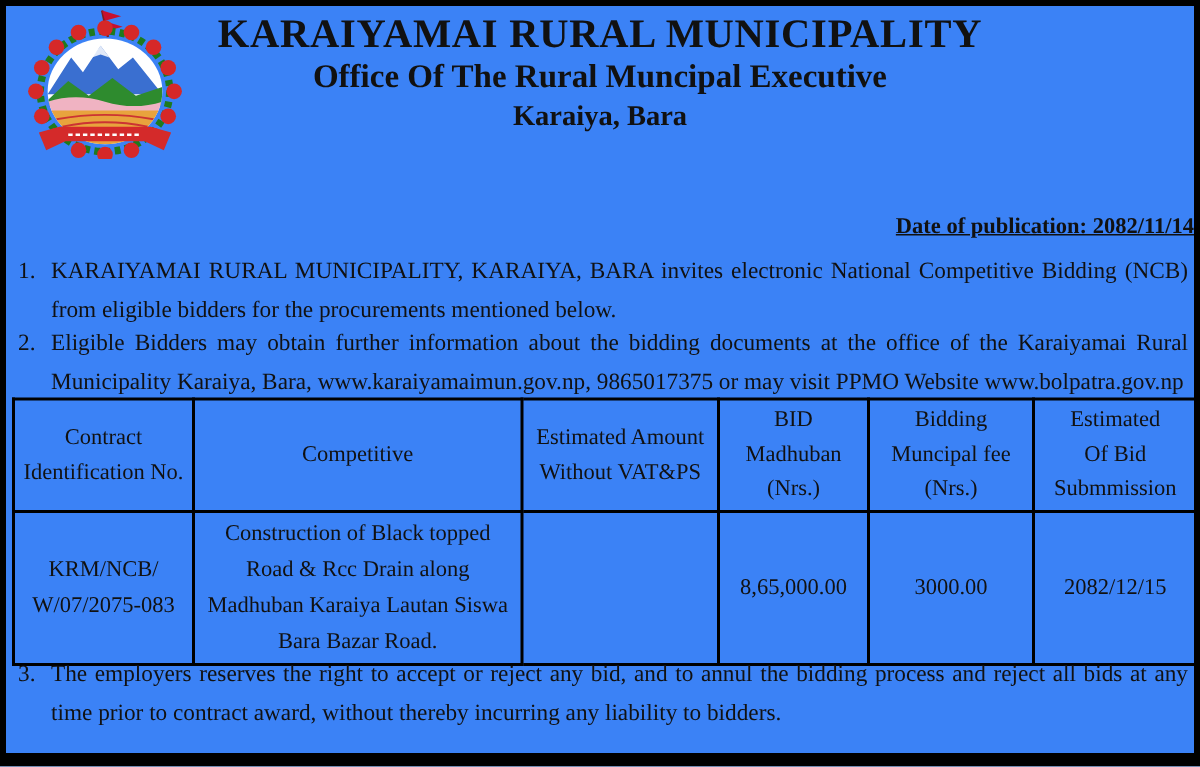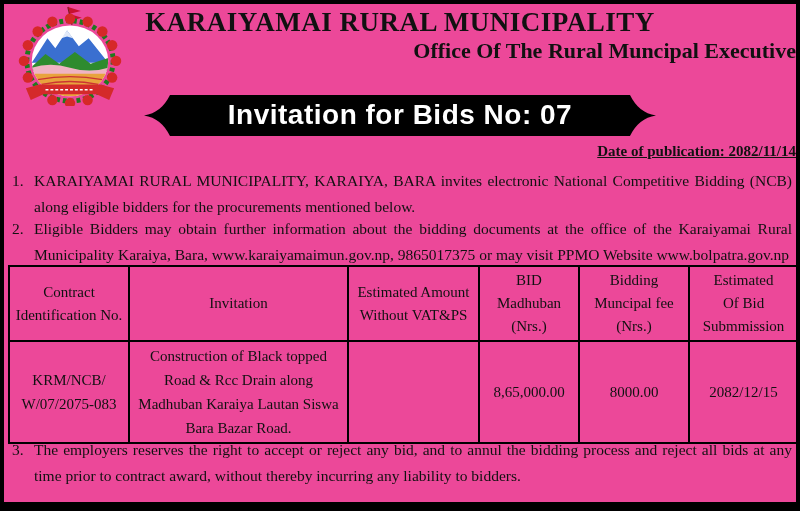--- a/index.html
+++ b/index.html
@@ -1,25 +1,25 @@
 <!DOCTYPE html>
 <html><head>
 <meta charset="utf-8">
 <style>
   html,body { margin:0; padding:0; background:#e8e8e8; }
   .page {
     position:relative; width:800px; height:511px; margin:0 auto;
-    background:#ec4899; box-sizing:border-box;
+    background:#3b82f6; box-sizing:border-box;
     border:4px solid #000; border-bottom:9px solid #000;
     font-family:"Liberation Serif", serif; color:#111; overflow:hidden;
   }
   .emblem { position:absolute; left:10px; top:2px; width:112px; height:100px; }
   .hdr { position:absolute; left:0; width:100%; text-align:center; font-weight:bold; white-space:nowrap; }
   .title  { top:3px;  font-size:27px; letter-spacing:0.5px; }
-  .office { top:34px; font-size:22px;text-align:right; }
+  .office { top:34px; font-size:22px; }
   .place  { top:63px; font-size:19px; }
   .banner { position:absolute; top:91px; left:50%; transform:translateX(-50%);
             width:512px; height:41px; }
   .banner svg { position:absolute; inset:0; width:100%; height:100%; }
   .banner-text { position:absolute; inset:0; display:flex; align-items:center; justify-content:center;
                  font-family:"Liberation Sans", sans-serif; font-weight:bold; font-size:28px;
                  color:#fff; letter-spacing:0.5px; padding-bottom:2px; }
   .pubdate { position:absolute; top:139px; left:0; width:100%; text-align:right;
              font-weight:bold; font-size:15px; text-decoration:underline; }
   .clause { position:absolute; left:6px; width:782px; font-size:15.5px; line-height:26px;
@@ -90,54 +90,49 @@
 
       <g>
         <path d="M10 84 L24 80 L86 80 L100 84 L95 96 L82 90 L28 90 L15 96 Z" fill="#d42a2a"></path>
         <line x1="30" y1="85.5" x2="80" y2="85.5" stroke="#ffffff" stroke-width="1.6" stroke-dasharray="3 2"></line>
       </g>
     </svg>
   </div>
 
   <div class="hdr title">KARAIYAMAI RURAL MUNICIPALITY</div>
   <div class="hdr office">Office Of The Rural Muncipal Executive</div>
+  <div class="hdr place">Karaiya, Bara</div>
 
-  <div class="banner">
-    <svg viewBox="0 0 512 41" preserveAspectRatio="none">
-      <path d="M0 20.5 C 12 18.5 20 12 26 0 L 486 0 C 492 12 500 18.5 512 20.5 C 500 22.5 492 29 486 41 L 26 41 C 20 29 12 22.5 0 20.5 Z" fill="#000"></path>
-    </svg>
-    <div class="banner-text">Invitation for Bids No: 07</div>
-  </div>
 
   <div class="pubdate">Date of publication: 2082/11/14</div>
 
   <div class="clause c1">
     <span class="num">1.</span>
-    <span class="ctext">KARAIYAMAI RURAL MUNICIPALITY, KARAIYA, BARA invites electronic National Competitive Bidding (NCB) along eligible bidders for the procurements mentioned below.</span>
+    <span class="ctext">KARAIYAMAI RURAL MUNICIPALITY, KARAIYA, BARA invites electronic National Competitive Bidding (NCB) from eligible bidders for the procurements mentioned below.</span>
   </div>
 
   <div class="clause c2">
     <span class="num">2.</span>
     <span class="ctext">Eligible Bidders may obtain further information about the bidding documents at the office of the Karaiyamai Rural Municipality Karaiya, Bara, www.karaiyamaimun.gov.np, 9865017375 or may visit PPMO Website www.bolpatra.gov.np</span>
   </div>
 
   <table class="bids">
     <colgroup>
       <col style="width:120px">
         <col style="width:219px">
         <col style="width:131px">
       <col style="width:100px">
         <col style="width:110px">
         <col style="width:109px">
     </colgroup>
     <thead>
       <tr>
         <th>Contract
 Identification No.</th>
-        <th>Invitation</th>
+        <th>Competitive</th>
         <th>Estimated Amount
 Without VAT&amp;PS</th>
         <th>BID Madhuban
 (Nrs.)</th>
         <th>Bidding
 Muncipal fee
 (Nrs.)</th>
         <th>Estimated
 Of Bid
 Submmission</th>
@@ -146,21 +141,21 @@
     <tbody>
       <tr>
         <td>KRM/NCB/
 W/07/2075-083</td>
         <td>Construction of  Black topped
 Road &amp; Rcc Drain along
 Madhuban Karaiya Lautan Siswa
 Bara Bazar Road.</td>
         <td></td>
         <td>8,65,000.00</td>
-        <td>8000.00</td>
+        <td>3000.00</td>
         <td>2082/12/15</td>
       </tr>
     </tbody>
   </table>
 
   <div class="clause c3">
     <span class="num">3.</span>
     <span class="ctext">The employers reserves the right to accept or reject any bid, and to annul the bidding process and reject all bids at any time prior to contract award, without thereby incurring any liability to bidders.</span>
   </div>
 

